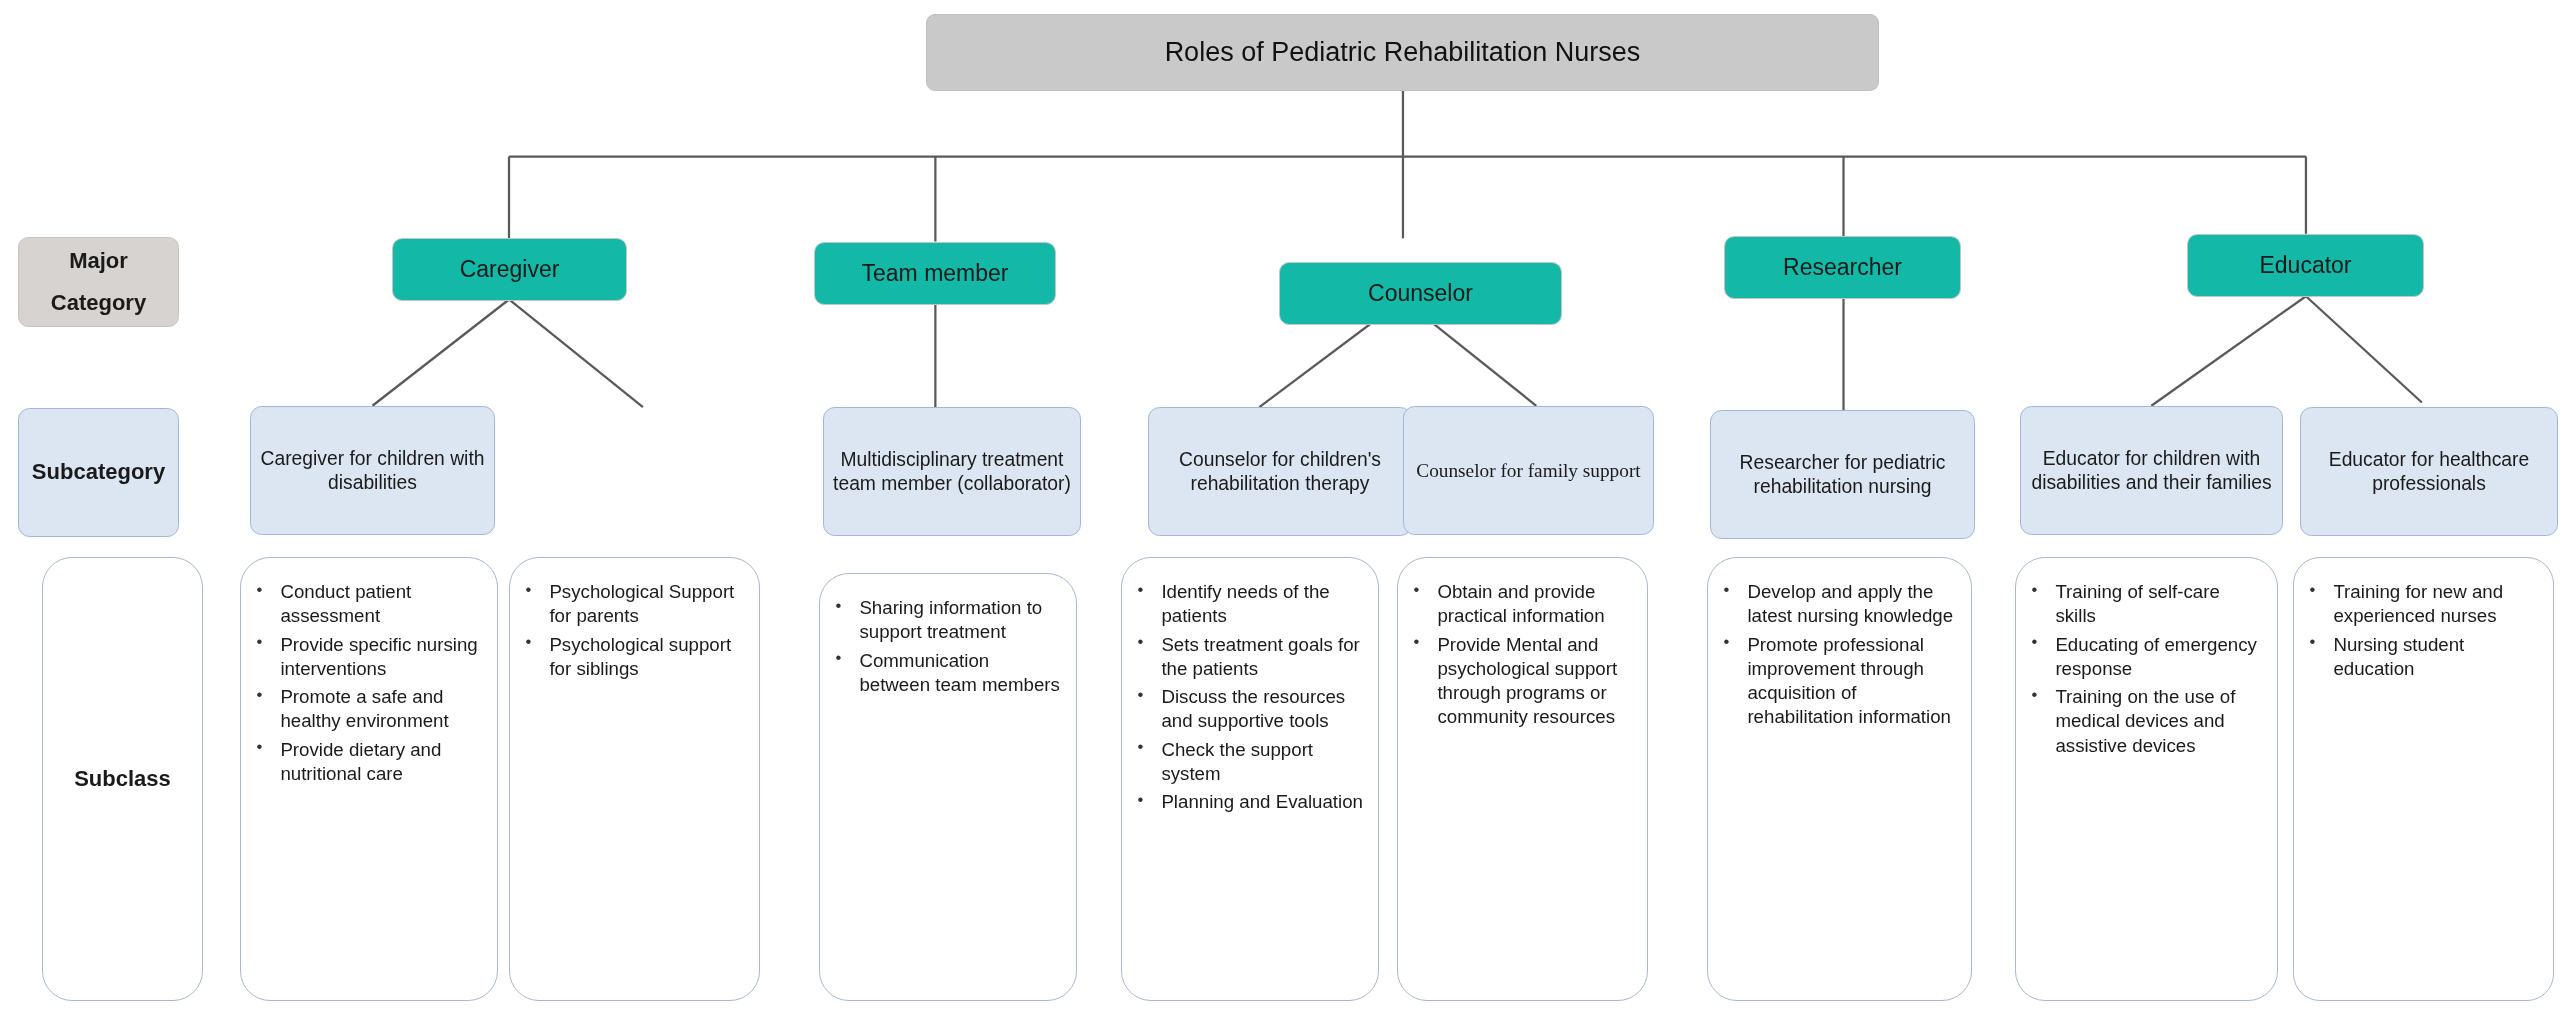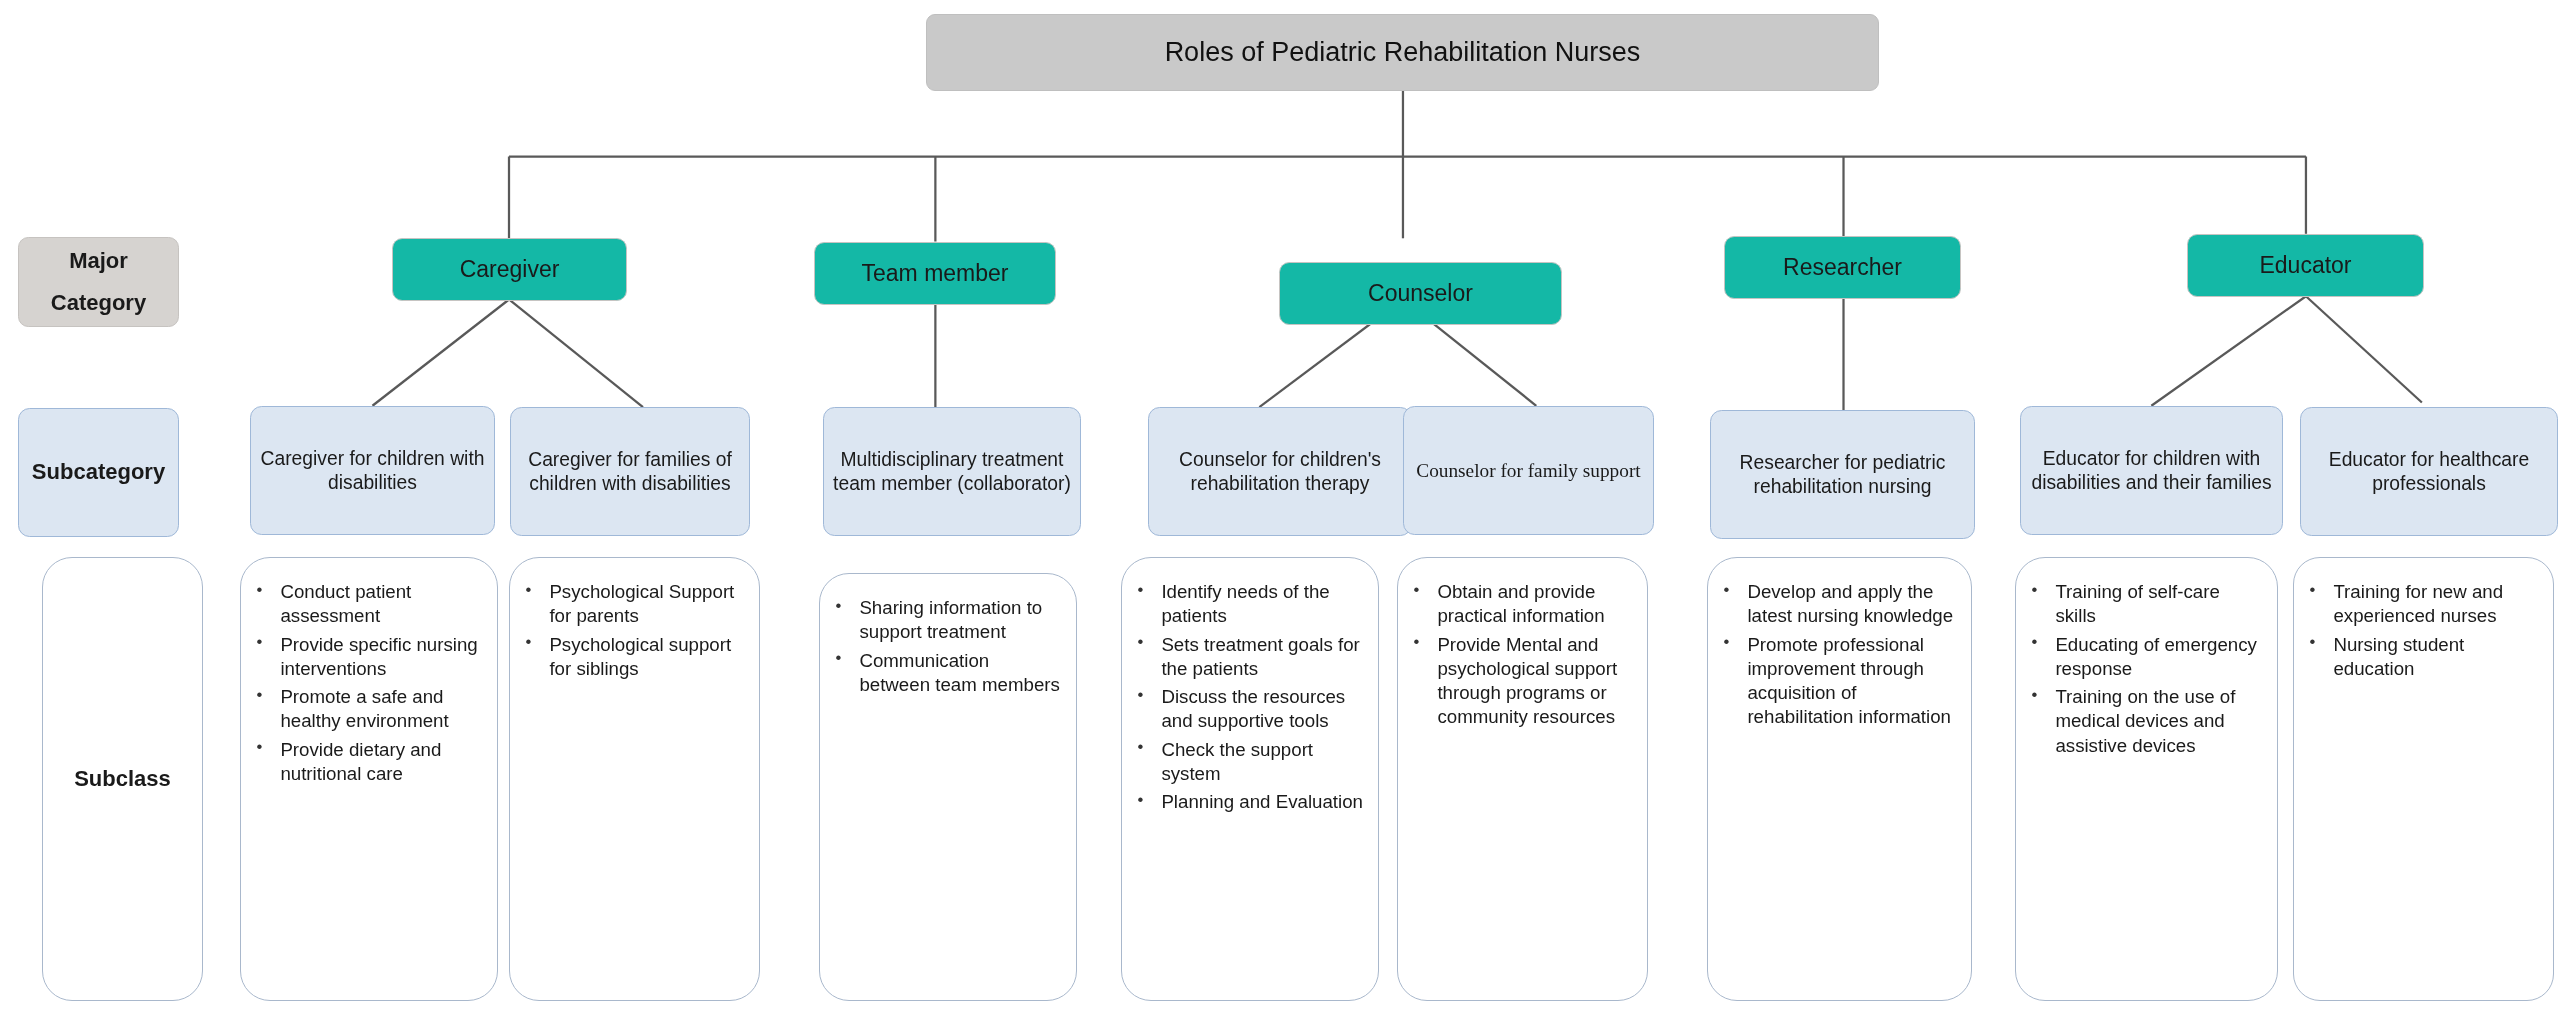--- a/index.html
+++ b/index.html
@@ -102,23 +102,20 @@
   </div>
 
   <div class="box major" style="left:2187px;top:234px;width:237px;height:63px;">
     <span>Educator</span>
   </div>
 
   <div class="box blue" style="left:250px;top:406px;width:245px;height:129px;padding:0 9px;">
     <span>Caregiver for children with disabilities</span>
   </div>
 
-  <div class="box blue" style="left:510px;top:407px;width:240px;height:129px;padding:0 9px;">
-    <span>Caregiver for families of children with disabilities</span>
-  </div>
 
   <div class="box blue" style="left:823px;top:407px;width:258px;height:129px;padding:0 6.4px;">
     <span>Multidisciplinary treatment team member (collaborator)</span>
   </div>
 
   <div class="box blue" style="left:1124px;top:407px;width:264px;height:129px;padding:0 6.4px;margin-left:24px;">
     <span>Counselor for children's rehabilitation therapy</span>
   </div>
 
   <div class="box blue" style="left:1403px;top:406px;width:251px;height:129px;padding:12px 9px;font-family:Liberation Serif, serif;">

